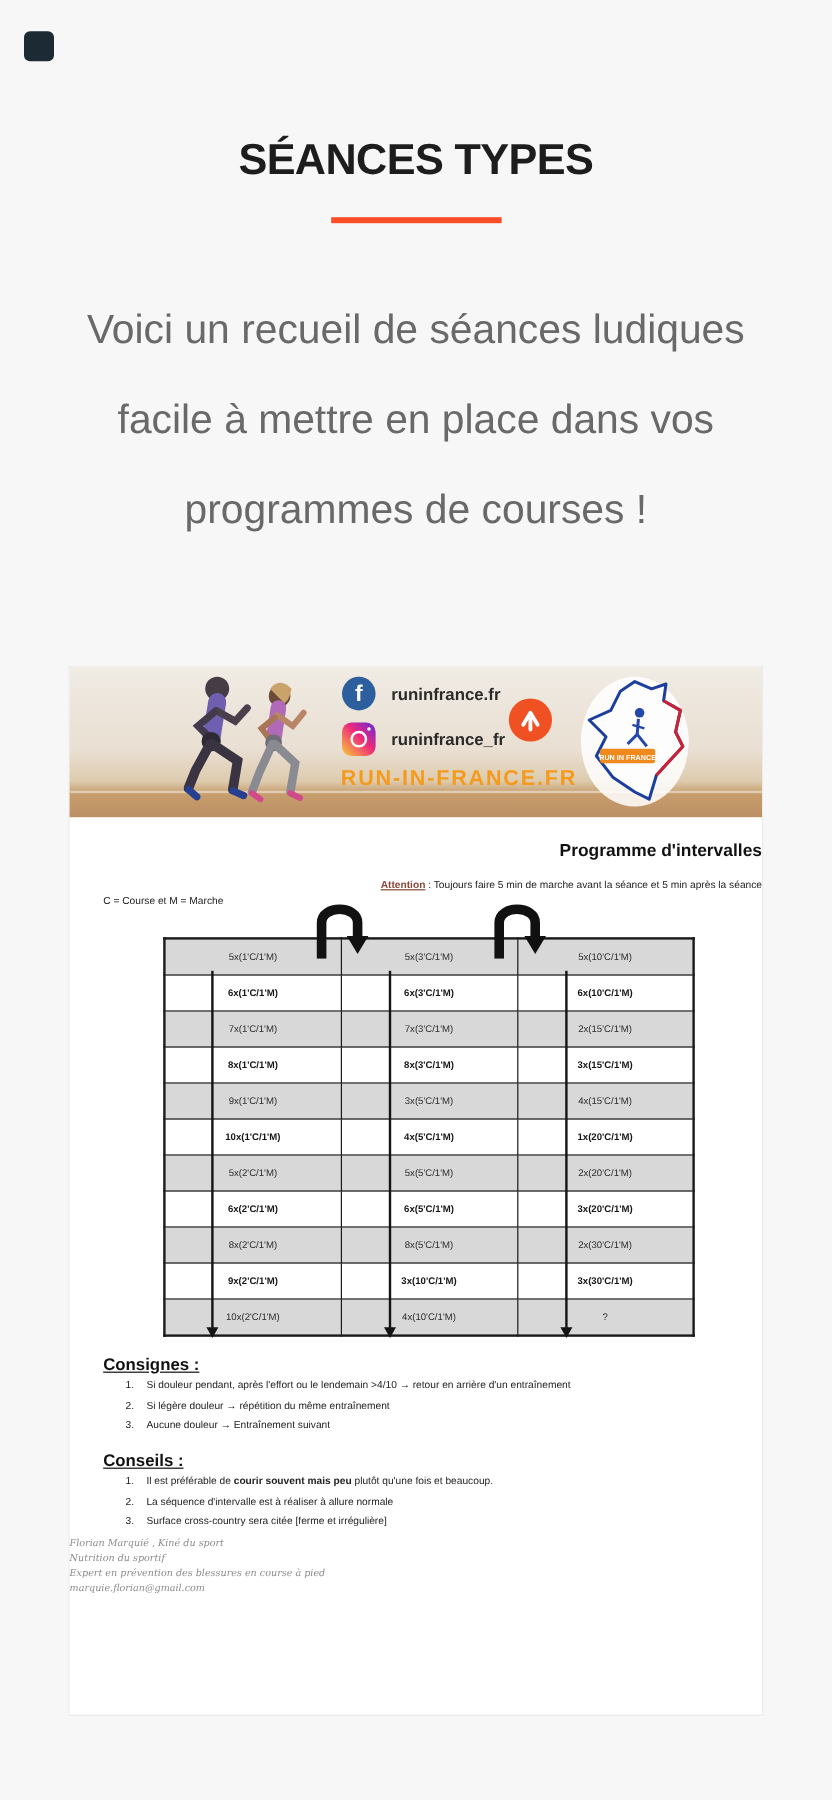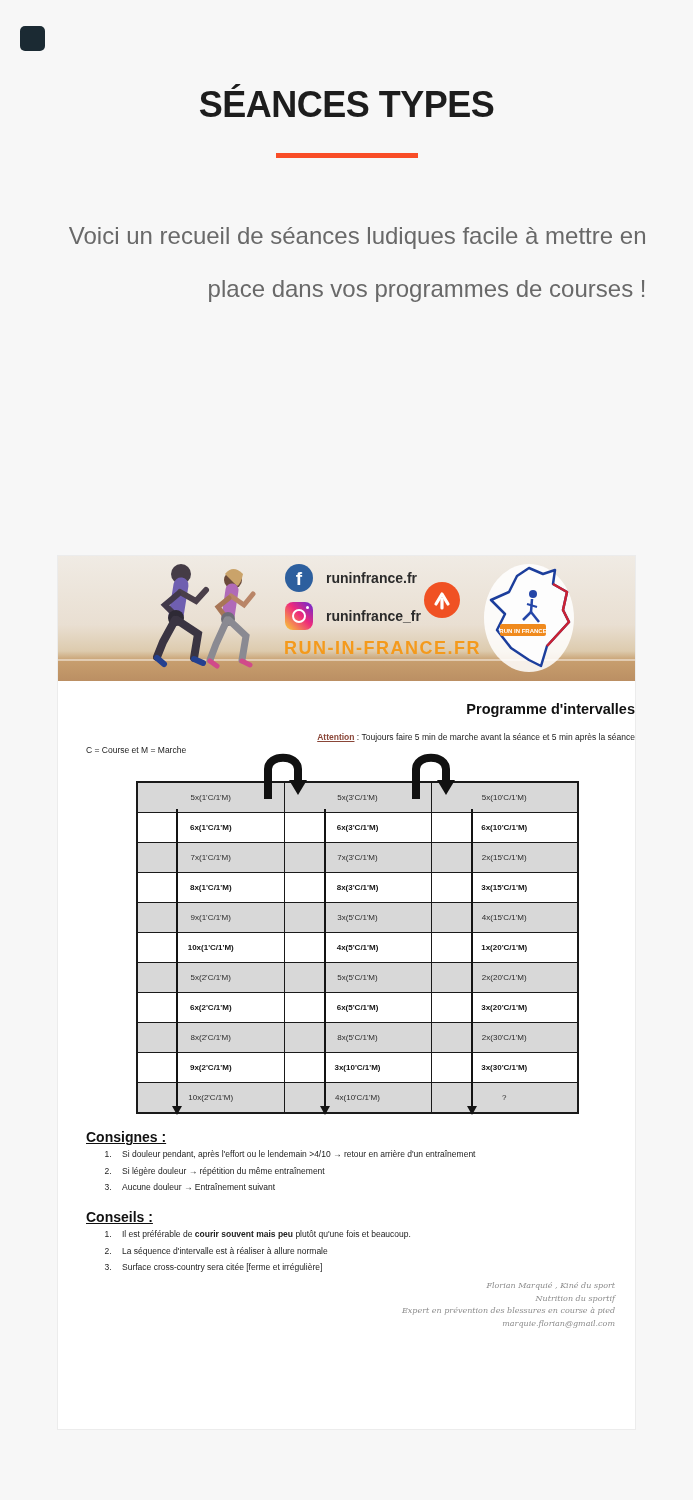--- a/index.html
+++ b/index.html
@@ -5,25 +5,25 @@
   html,body{margin:0;padding:0;}
   body{
     width:693px;height:1500px;position:relative;overflow:hidden;
     background:#f7f7f7;
     font-family:"Liberation Sans",sans-serif;
   }
   
   .corner-widget{position:absolute;left:20px;top:26px;width:25px;height:25px;
     background:#1b2a33;border-radius:5px;}
   
-  .page-title{margin:0;padding-top:84px;text-align:center;
+  .page-title{margin:0;padding-top:112px;text-align:center;
     font-size:36px;font-weight:700;letter-spacing:-0.5px;color:#1d1d1d;}
   .divider{width:142px;height:5px;margin:27px auto 0;background:#f94d27;}
-  .intro{width:600px;margin:52px auto 0;text-align:right;
-    font-size:24px;line-height:2.2;color:#696969;}
+  .intro{width:600px;margin:52px auto 0;text-align:center;
+    font-size:34px;line-height:2.2;color:#696969;}
   
   .doc{position:absolute;left:57px;top:555px;width:579px;height:875px;
     background:#ffffff;border:1px solid #ececec;box-sizing:border-box;}
   
   .banner{position:relative;height:125px;overflow:hidden;
     background:linear-gradient(180deg,#f0ebe4 0%,#e9dfd2 55%,#ddcbae 76%,#c79e6e 84%,#bb8f63 100%);}
   .banner .sand-line{position:absolute;left:0;right:0;bottom:20px;height:2px;background:rgba(255,255,255,.45);}
   .runners-svg{position:absolute;left:95px;top:4px;}
   .social{position:absolute;left:227px;top:8px;}
   .social .row{display:flex;align-items:center;gap:13px;height:28px;margin-bottom:10px;}
@@ -55,21 +55,21 @@
   table.itable tr:nth-child(even) td{font-weight:700;color:#141414;}
   .col-arrow{position:absolute;top:28px;width:2px;height:298px;background:#141414;}
   .col-arrow::after{content:"";position:absolute;bottom:-8px;left:-4px;
     border-left:5px solid transparent;border-right:5px solid transparent;border-top:9px solid #141414;}
   .loop-arrow{position:absolute;top:-30px;}
   
   .list-title{margin:15px 0 0 28px;font-size:14px;font-weight:700;text-decoration:underline;color:#111;}
   ol.doc-list{margin:3px 0 0;padding-left:56px;font-size:8.5px;color:#222;}
   ol.doc-list li{margin-bottom:3.5px;padding-left:8px;line-height:13px;}
   
-  .signature{margin:6px 20px 16px 0;text-align:right;font-style:italic;
+  .signature{margin:6px 20px 16px 0;text-align:left;font-style:italic;
     font-family:"DejaVu Serif",serif;font-size:8px;line-height:12.5px;color:#8c8c8c;}
 </style>
 </head>
 <body>
 
 <div class="corner-widget"></div>
 
 <h1 class="page-title">SÉANCES TYPES</h1>
 <div class="divider"></div>
 <p class="intro">Voici un recueil de séances ludiques facile à mettre en place dans vos programmes de courses !</p>

